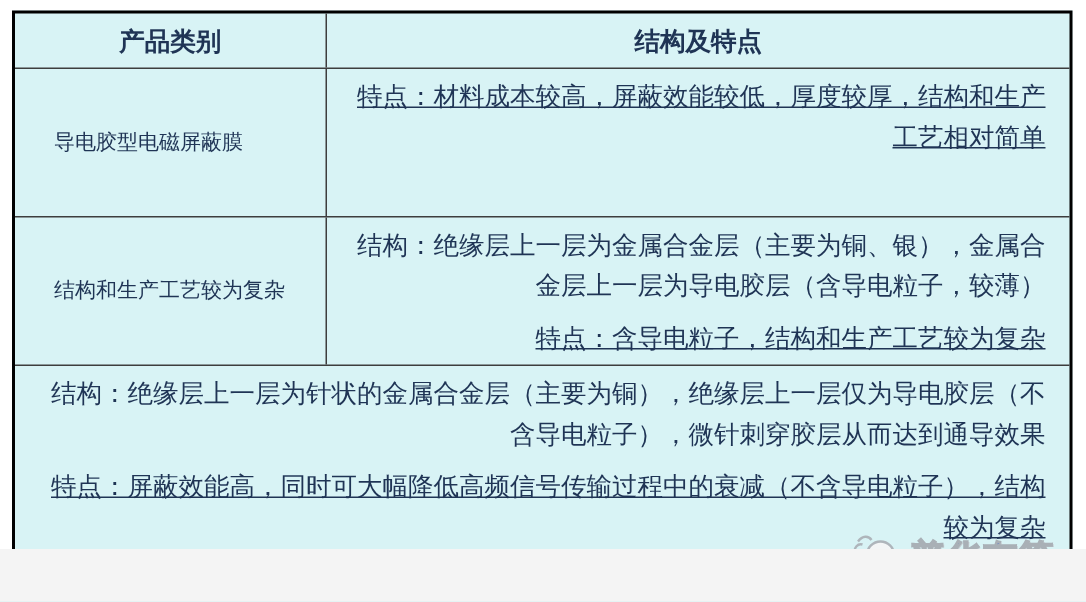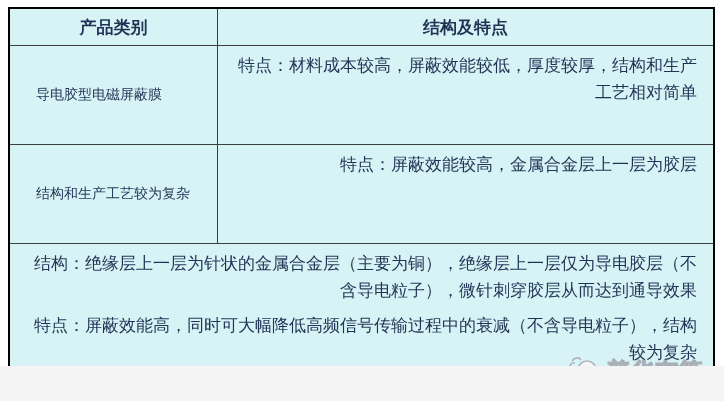--- a/index.html
+++ b/index.html
@@ -32,21 +32,21 @@
     padding-left:26px;
     font-size:14px;
   }
   .cell-det {
     flex:1;
     padding:6px 16px 4px 12px;
     font-size:17px;
     text-align:right;
   }
   .cell-det p { line-height:27px; margin:0 0 8px 0; }
-  .cell-det p:last-child { margin-bottom:0; }
+  .cell-det p:last-child { margin-bottom:0;text-decoration:underline; }
   .hcell {
     display:flex; align-items:center; justify-content:center;
     font-weight:bold; font-size:17px;
     padding:0;
   }
   .hcell.cell-cat { padding-left:0; }
   .watermark {
     position:absolute; right:10px; bottom:4px;
     display:flex; align-items:center; gap:5px;
     pointer-events:none;
@@ -73,21 +73,22 @@
     <div class="row row-1">
       <div class="cell-cat">导电胶型电磁屏蔽膜</div>
       <div class="cell-det">
         <p>特点：材料成本较高，屏蔽效能较低，厚度较厚，结构和生产工艺相对简单</p>
       </div>
     </div>
 
     <div class="row row-2">
       <div class="cell-cat">结构和生产工艺较为复杂</div>
       <div class="cell-det">
-        <p>特点：屏蔽效能较高，金属合金层上一层为胶层</p>
+        <p>结构：绝缘层上一层为金属合金层（主要为铜、银），金属合金层上一层为导电胶层（含导电粒子，较薄）</p>
+        <p>特点：含导电粒子，结构和生产工艺较为复杂</p>
       </div>
     </div>
 
     <div class="row row-3">
       <div class="cell-det">
         <p>结构：绝缘层上一层为针状的金属合金层（主要为铜），绝缘层上一层仅为导电胶层（不含导电粒子），微针刺穿胶层从而达到通导效果</p>
         <p>特点：屏蔽效能高，同时可大幅降低高频信号传输过程中的衰减（不含导电粒子），结构较为复杂</p>
       </div>
     </div>
 

